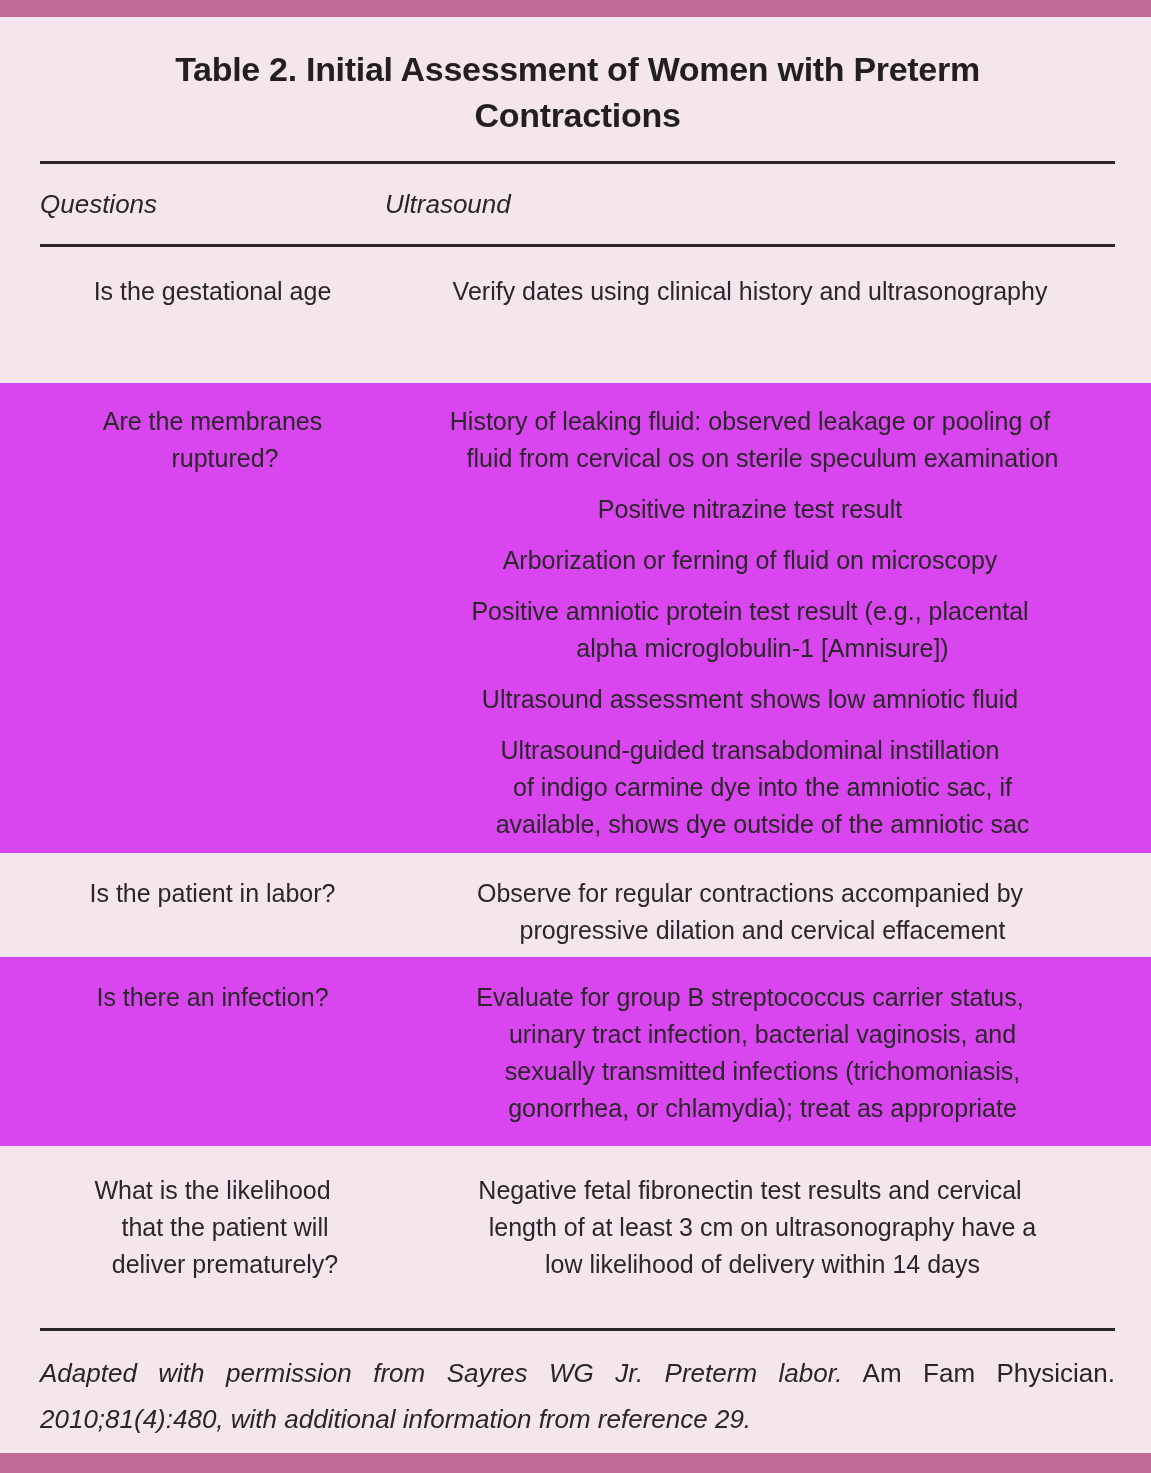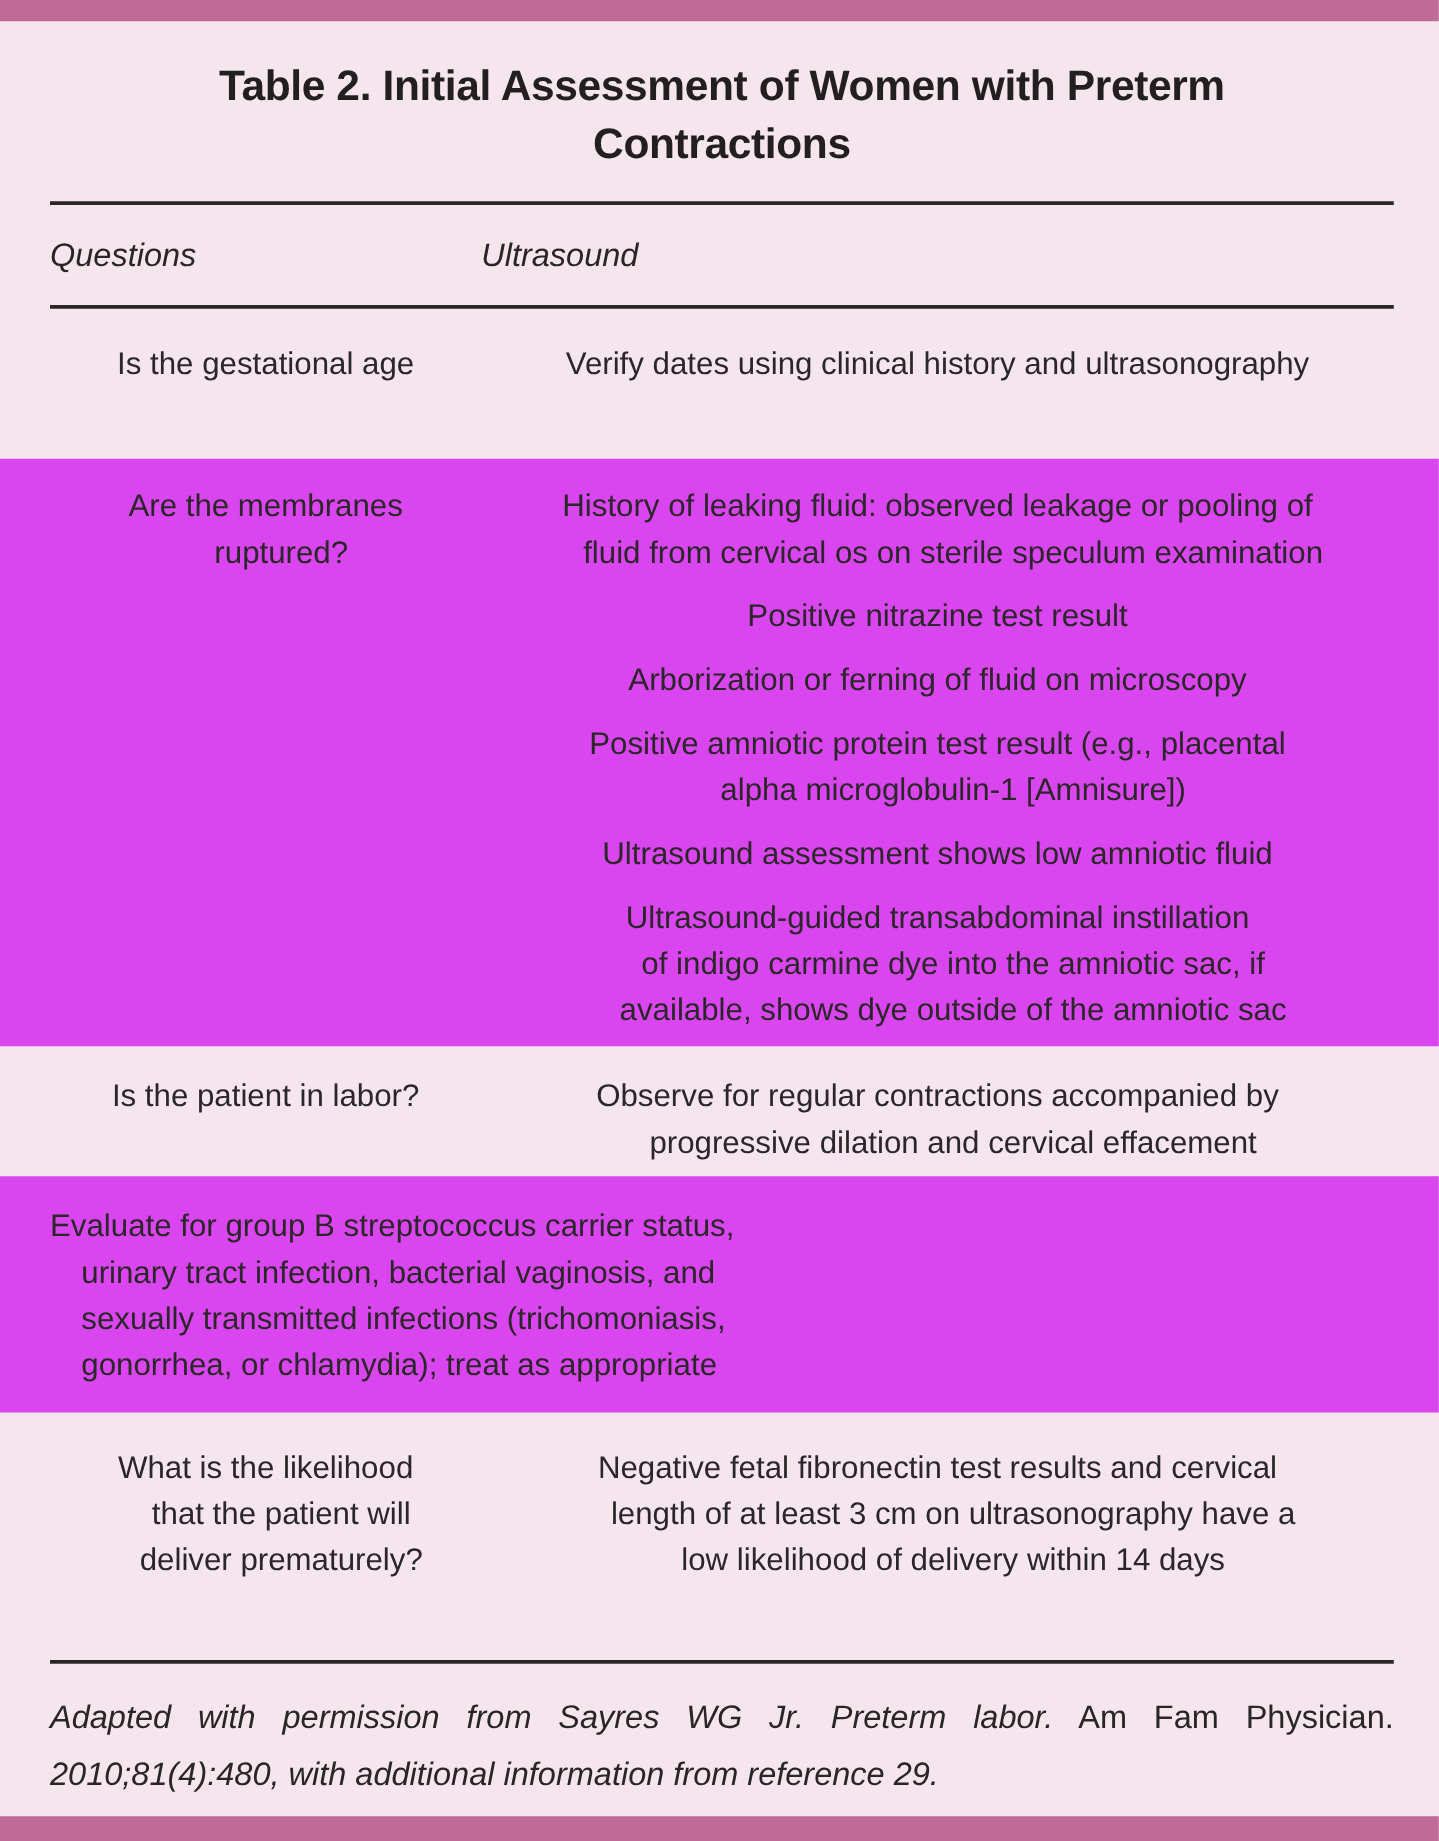--- a/index.html
+++ b/index.html
@@ -35,21 +35,21 @@
 
   .rows { position: absolute; top: 247px; left: 0; right: 0; }
   .row {
     box-sizing: border-box;
     display: grid;
     grid-template-columns: 345px 1fr;
     padding: 22px 36px 0 40px;
     overflow: hidden;
   }
   .row.white { background: #d946ef; }
-  .row-0 { height: 120px; padding-top: 26px; }
+  .row-0 { height: 136px; padding-top: 26px; }
   .row-1 { height: 470px; padding-top: 20px; }
   .row-2 { height: 104px; }
   .row-3 { height: 189px; }
   .row-4 { height: 187px; padding-top: 26px; }
 
   .cell { font-size: 25px; line-height: 37px; }
   .line { white-space: nowrap; text-align: center; }
   .line.indent { padding-left: 25px; }
   .item { margin-bottom: 14px; }
   .item:last-child { margin-bottom: 0; }
@@ -132,20 +132,23 @@
     <div class="cell">
       <div class="item">
         <div class="line">Observe for regular contractions accompanied by</div>
         <div class="line indent">progressive dilation and cervical effacement</div>
       </div>
     </div>
   </div>
 
   <div class="row row-3 white">
     <div class="cell">
+      <div class="line">Is there an infection?</div>
+    </div>
+    <div class="cell">
       <div class="item">
         <div class="line">Evaluate for group B streptococcus carrier status,</div>
         <div class="line indent">urinary tract infection, bacterial vaginosis, and</div>
         <div class="line indent">sexually transmitted infections (trichomoniasis,</div>
         <div class="line indent">gonorrhea, or chlamydia); treat as appropriate</div>
       </div>
     </div>
   </div>
 
   <div class="row row-4">

